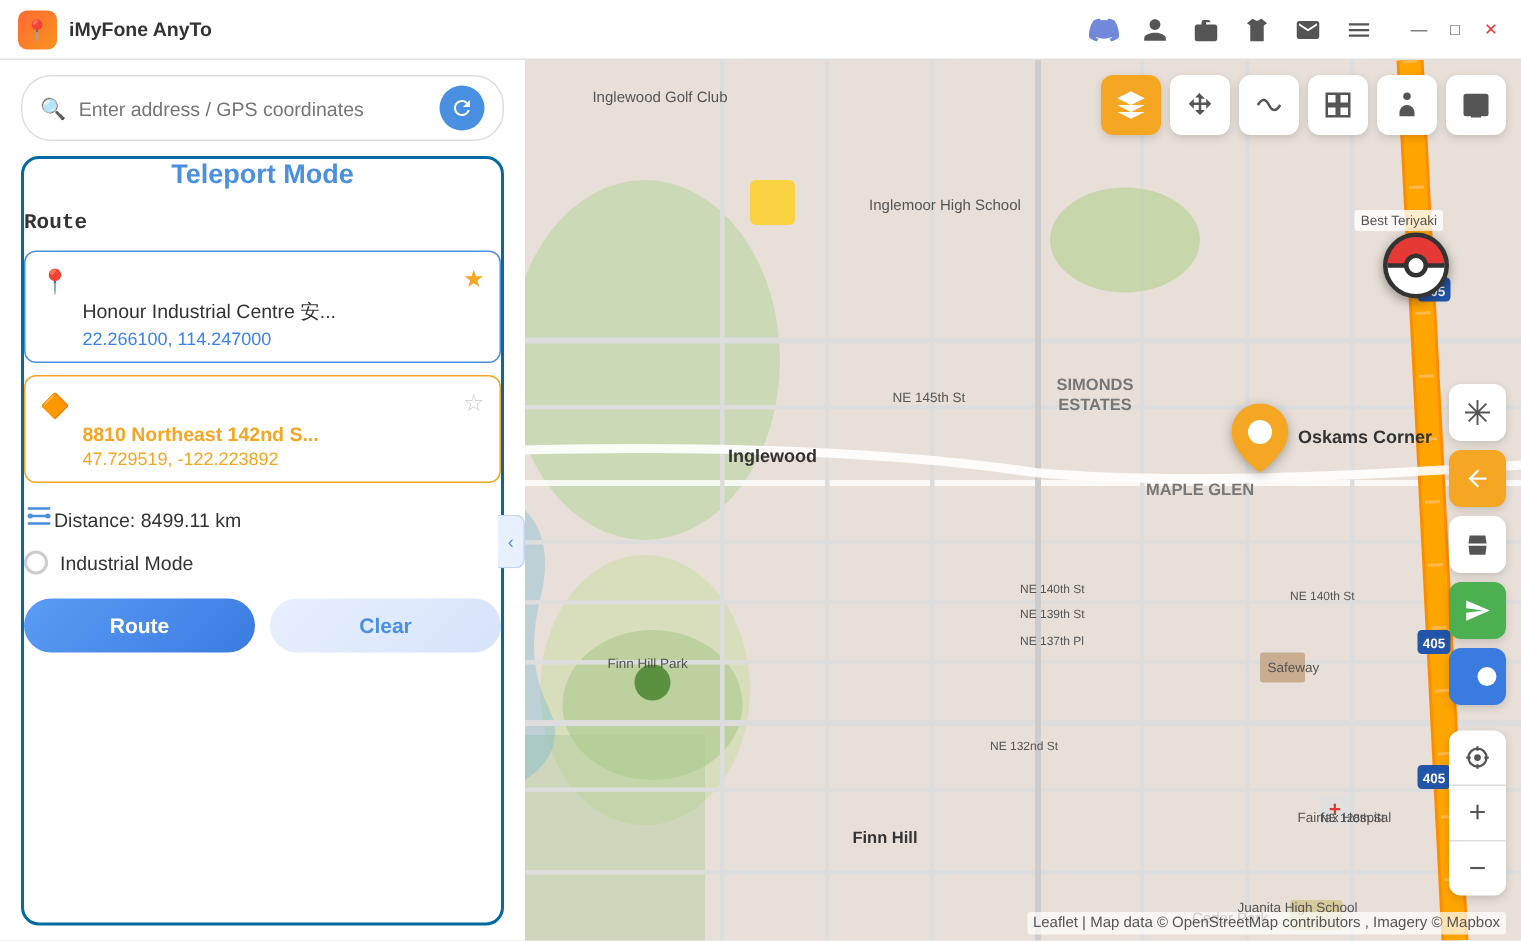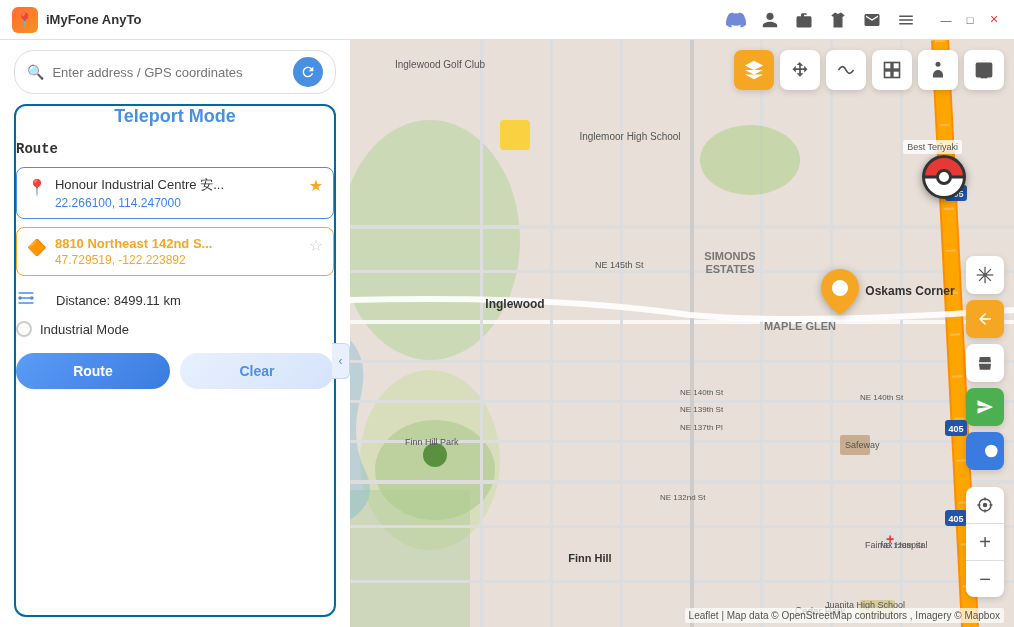--- a/index.html
+++ b/index.html
@@ -41,38 +41,38 @@
     .teleport-panel { margin: 0 14px 10px; border: 2px solid #0369a1; border-radius: 12px; flex: 1; }
     .teleport-title { text-align: center; color: #4a90e2; font-size: 18px; font-weight: 600; margin-bottom: 14px; }
     .route-label { font-size: 14px; font-weight: 600; color: #333; margin-bottom: 10px; font-family: Liberation Mono, monospace; }
 
     .route-item {
       display: flex; align-items: flex-start; gap: 8px;
       padding: 8px 10px; border: 1.5px solid #4a90e2; border-radius: 8px;
       margin-bottom: 8px; position: relative; cursor: pointer;
     }
     .route-item-icon { font-size: 16px; margin-top: 2px; flex-shrink: 0; }
-    .route-item-content { flex: 1; }
+    .route-item-content { flex: 1; margin-top: 23px; }
     .route-item-name { font-size: 13px; color: #333; font-weight: 500; }
     .route-item-coords { font-size: 12px; color: #3b82f6; margin-top: 2px; }
     .route-item-star { font-size: 16px; cursor: pointer; flex-shrink: 0; }
     .route-item-star.filled { color: #f5a623; }
     .route-item-star.outline { color: #ccc; }
 
     .route-item.destination .route-item-name { color: #f5a623; font-weight: 600; }
     .route-item.destination .route-item-coords { color: #f5a623; }
 
     .collapse-btn {
       position: absolute; right: -16px; top: 50%; transform: translateY(-50%);
       width: 18px; height: 36px; background: #e8f0fe; border-radius: 0 6px 6px 0;
       display: flex; align-items: center; justify-content: center; cursor: pointer;
       border: 1px solid #c5d5f5; border-left: none;
     }
 
-    .distance-row { display: flex; align-items: center; gap: 20px; margin: 12px 0 8px; }
+    .distance-row { display: flex; align-items: center; gap: 0; margin: 12px 0 8px; }
     .distance-icon { font-size: 18px; color: #4a90e2; }
     .distance-text { font-size: 13px; color: #333; }
 
     .fluctuation-row { display: flex; align-items: center; gap: 8px; margin-bottom: 16px; }
     .radio-circle { width: 16px; height: 16px; border-radius: 50%; border: 2px solid #ccc; background: #fff; flex-shrink: 0; }
     .fluctuation-text { font-size: 13px; color: #333; }
 
     .action-buttons { display: flex; gap: 10px; margin-top: 8px; }
     .btn-move {
       flex: 1; padding: 10px; background: linear-gradient(135deg, #5b9cf6, #3a7be0);

